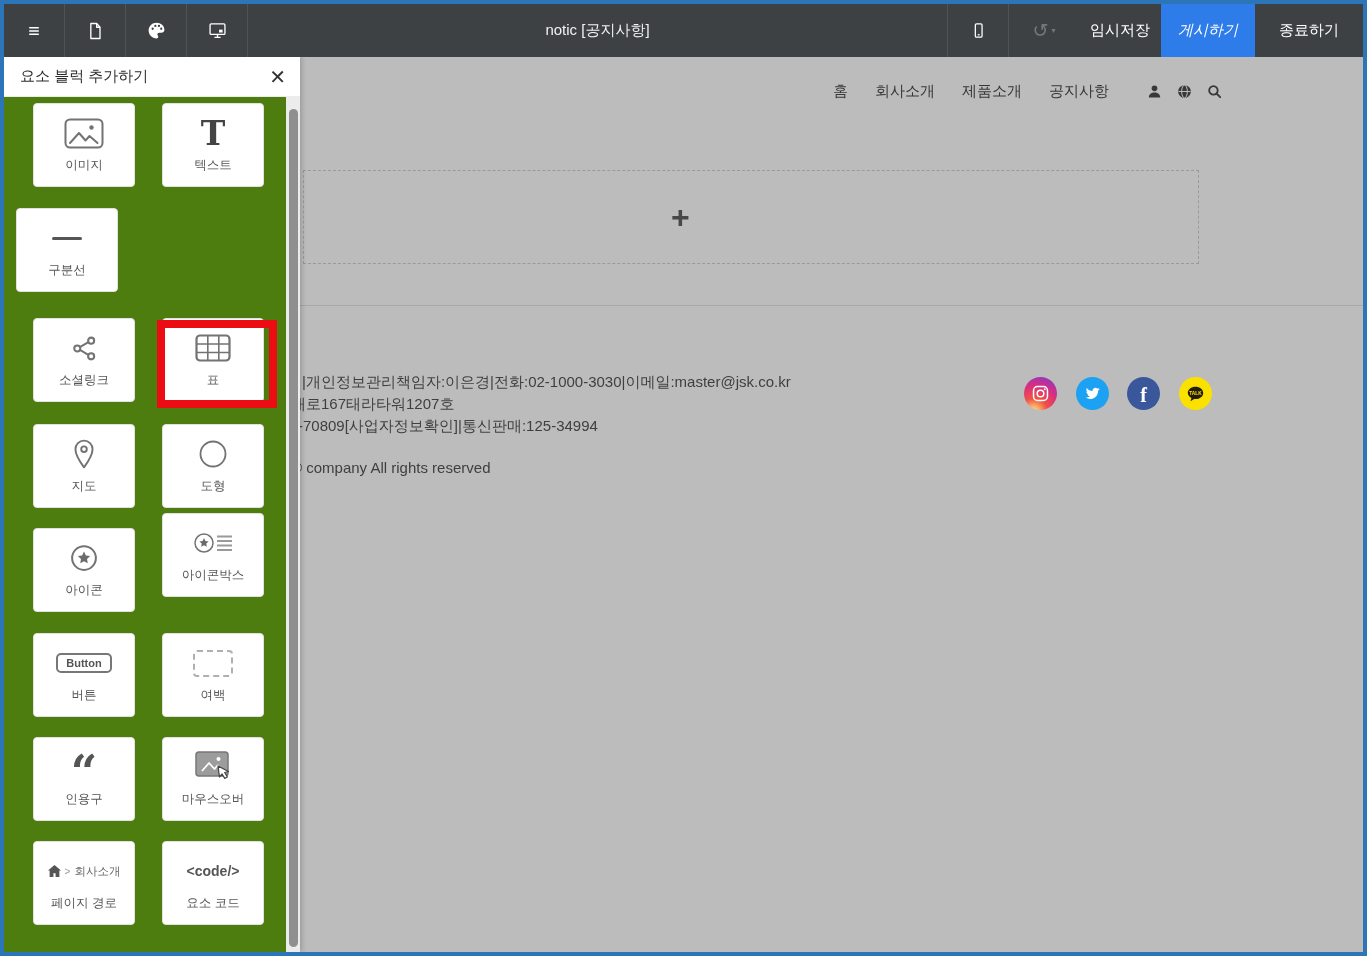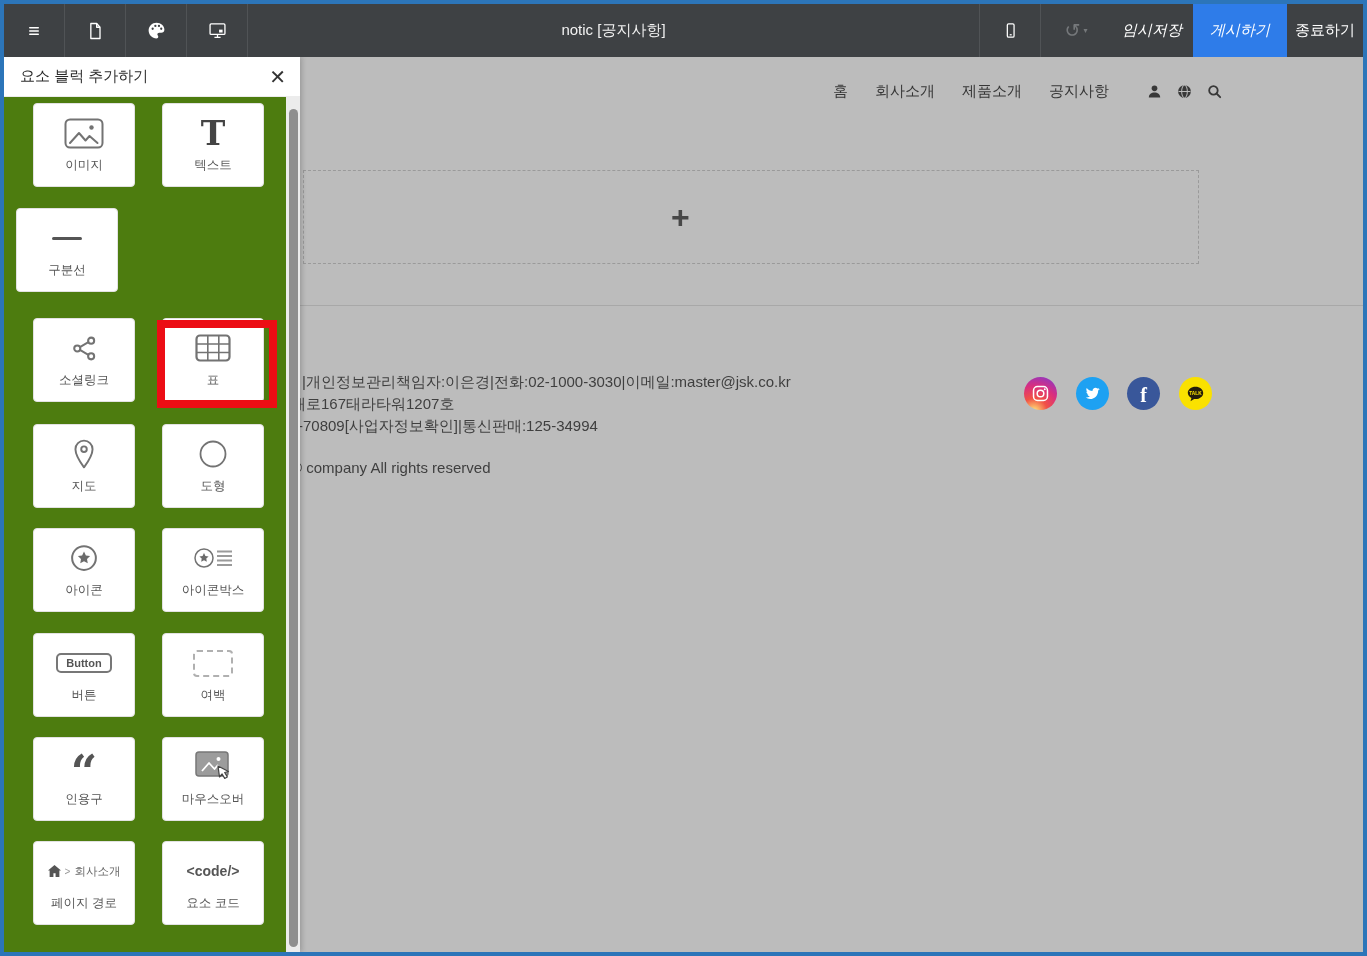--- a/index.html
+++ b/index.html
@@ -12,23 +12,23 @@
   
   #topbar{position:absolute;left:0;top:0;right:0;height:53px;background:#3e4144;display:flex;align-items:stretch;z-index:40;}
   .tb-cell{width:61px;display:flex;align-items:center;justify-content:center;border-right:1px solid #505356;}
   .tb-title{flex:1;display:flex;align-items:center;justify-content:center;color:#f2f2f2;font-size:15px;}
   .tb-right{display:flex;align-items:stretch;}
   .tb-sep{width:1px;background:#505356;}
   .tb-btn{display:flex;align-items:center;justify-content:center;color:#fff;font-size:15px;cursor:pointer;}
   .tb-undo{width:70px;display:flex;align-items:center;justify-content:center;gap:3px;color:#75787b;}
   .tb-undo .u-arrow{font-size:19px;line-height:1;}
   .tb-undo .u-caret{font-size:8px;}
-  #btn-save{width:82px;font-style:italic;}
+  #btn-save{width:82px;}
   #btn-publish{width:94px;background:#2e7ce9;font-style:italic;}
-  #btn-exit{width:76px;}
+  #btn-exit{width:108px;}
   .wicon{display:block;}
   
   #panel{position:absolute;left:0;top:53px;width:296px;bottom:0;background:#4d7c0f;z-index:30;box-shadow:2px 0 5px rgba(0,0,0,.18);}
   #panel-header{position:absolute;left:0;top:0;right:0;height:40px;background:#fff;display:flex;align-items:center;padding:0 14px 0 16px;border-bottom:1px solid #ececec;}
   #panel-title{flex:1;font-size:15px;color:#2b2b2b;}
   #panel-close{font-size:20px;font-weight:700;color:#333;cursor:pointer;line-height:1;}
   .card{position:absolute;width:102px;height:84px;background:#fff;border:1px solid #e2e2e2;border-radius:4px;
     display:flex;flex-direction:column;align-items:center;justify-content:center;gap:7px;cursor:pointer;}
   .ci{display:flex;align-items:center;justify-content:center;height:34px;}
   .cl{font-size:12.5px;color:#555;}
@@ -261,21 +261,21 @@
 
     <div class="card" style="left:29px;top:471px">
       <span class="ci">
           <svg width="30" height="30" viewBox="0 0 24 24" fill="none" stroke="#737373" stroke-width="1.6">
             <circle cx="12" cy="12" r="9.5"></circle>
             <path fill="#6b6b6b" stroke="none" d="M12 6.8l1.5 3.1 3.4.5-2.5 2.4.6 3.4L12 14.6l-3 1.6.6-3.4-2.5-2.4 3.4-.5z"></path>
           </svg>
         </span>
       <span class="cl">아이콘</span>
     </div>
-    <div class="card" style="left:158px;top:471px">
+    <div class="card" style="left:158px;top:456px">
       <span class="ci">
           <svg width="42" height="26" viewBox="0 0 42 26" fill="none" stroke="#737373" stroke-width="1.5">
             <circle cx="12" cy="13" r="9"></circle>
             <path fill="#6b6b6b" stroke="none" d="M12 8l1.4 2.9 3.2.5-2.3 2.2.5 3.2L12 15.3l-2.8 1.5.5-3.2-2.3-2.2 3.2-.5z"></path>
             <g stroke="#9a9a9a" stroke-width="2">
               <path d="M25 6.5h15M25 11h15M25 15.5h15M25 20h15"></path>
             </g>
           </svg>
         </span>
       <span class="cl">아이콘박스</span>

